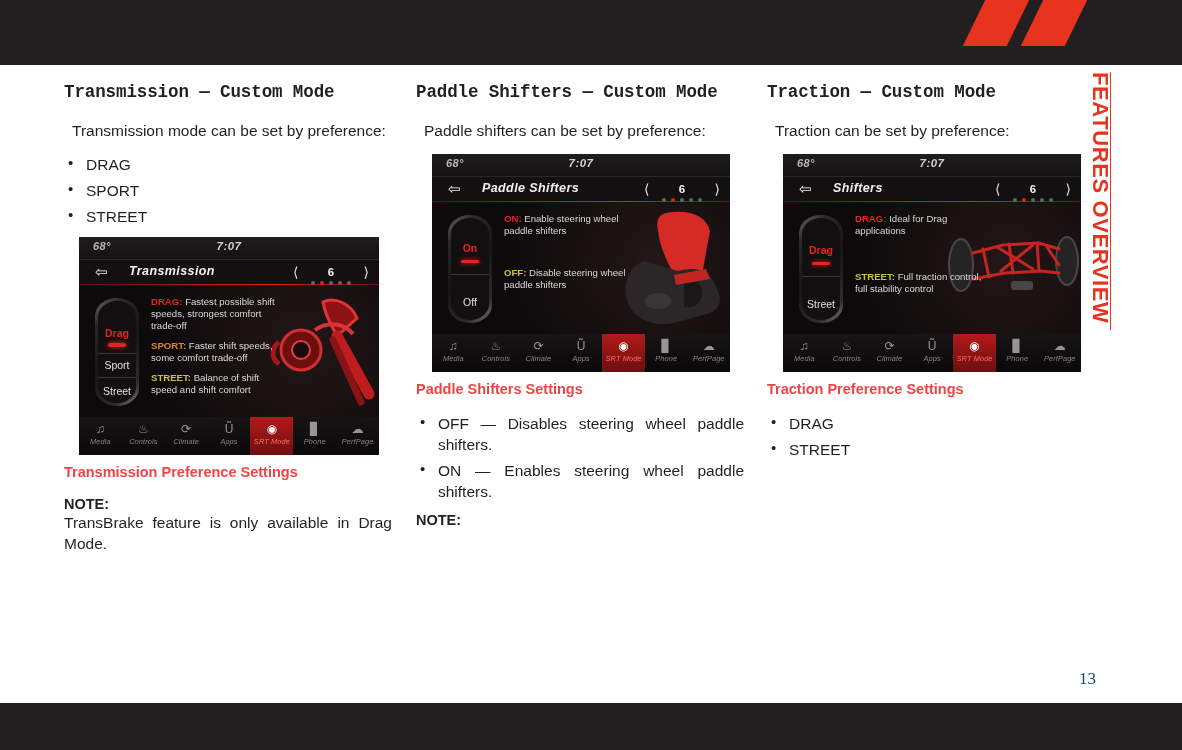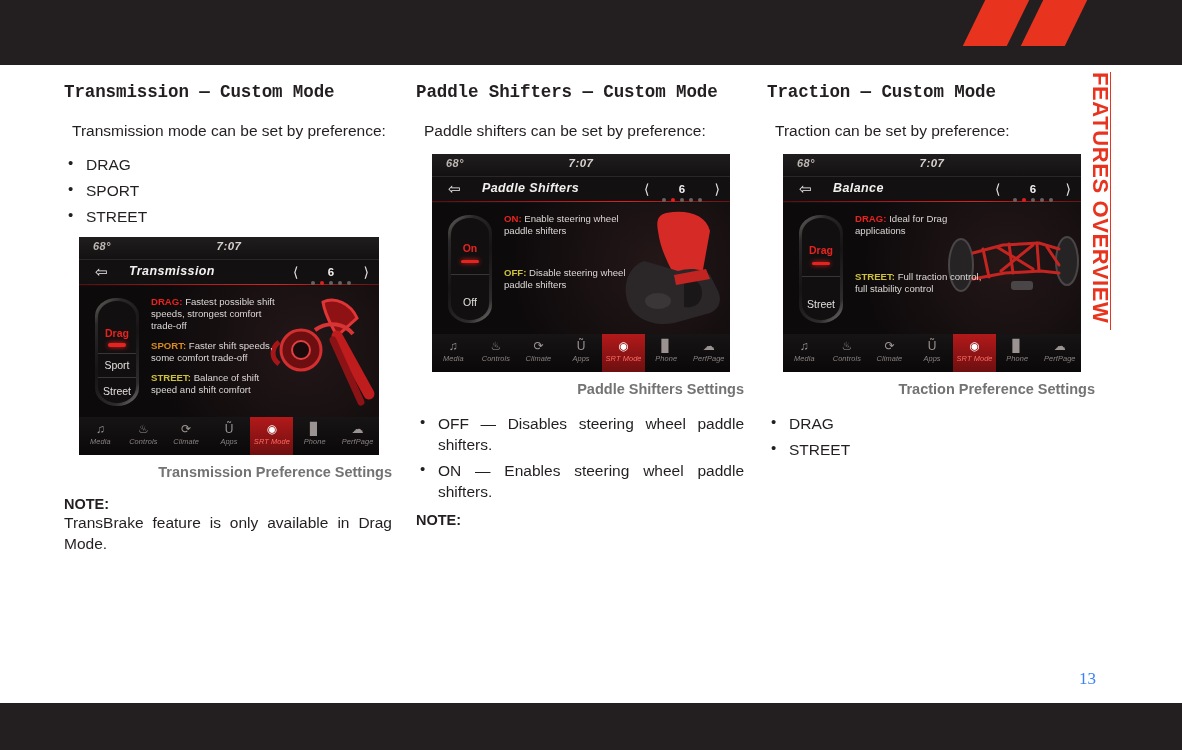--- a/index.html
+++ b/index.html
@@ -76,21 +76,21 @@
     font-stretch: condensed;
     line-height: 36px;
   }
 
   .page-number {
     position: absolute;
     right: 86px;
     top: 669px;
     font-family: "Liberation Serif", serif;
     font-size: 17px;
-    color: #3b82f6;
+    color: #0c4a6e;
   }
 
   
   .col {
     position: absolute;
     top: 82px;
     width: 328px;
   }
   .col-1 { left: 64px; }
   .col-2 { left: 416px; }
@@ -128,26 +128,26 @@
     content: "\2022";
     position: absolute;
     left: 4px;
     top: -1px;
     font-size: 15px;
   }
   ul.bullets.justify li { text-align: justify; }
   ul.bullets.justify li:last-child { margin-bottom: 2px; }
 
   .caption {
-    text-align: right;
+    text-align: left;
     font-size: 14.5px;
     font-weight: bold;
     font-stretch: condensed;
     margin: 9px 0 16px 0;
-    color: #737373;
+    color: #ef4444;
   }
   .note-label {
     font-size: 14.5px;
     font-weight: bold;
     font-stretch: condensed;
     margin: 0 0 1px 0;
     color: #231f20;
   }
   .note-body {
     margin: 0;
@@ -565,21 +565,21 @@
   <h2 class="heading">Traction — Custom Mode</h2>
   <p class="lead">Traction can be set by preference:</p>
 
   <div class="screen sc-3">
     <div class="sc-statusbar">
       <span class="sc-temp">68°</span>
       <span class="sc-clock">7:07</span>
     </div>
     <div class="sc-titlebar">
       <span class="sc-back">⇦</span>
-      <span class="sc-title">Balance</span>
+      <span class="sc-title">Shifters</span>
       <span class="sc-pager">
         <span class="chev">⟨</span>
         <span class="pgnum">6</span>
         <span class="chev">⟩</span>
       </span>
     </div>
     <div class="sc-redline"></div>
     <div class="sc-dots">
       <i></i>
         <i class="on"></i>

